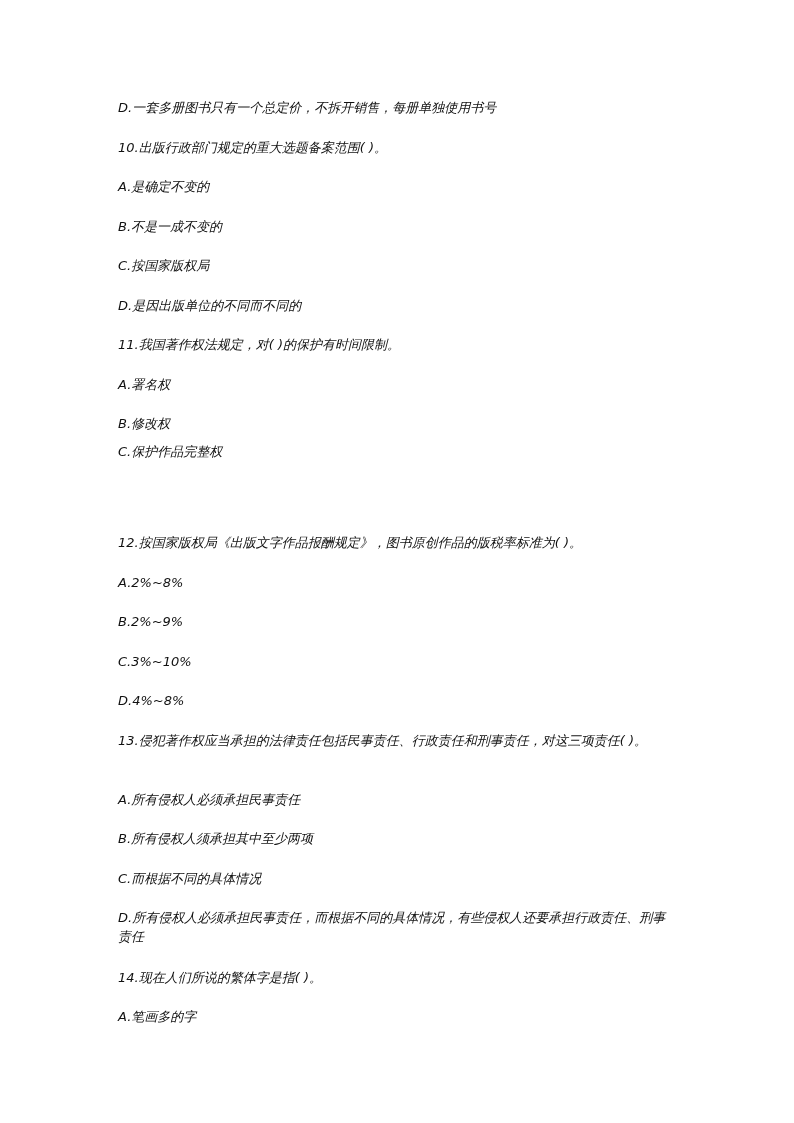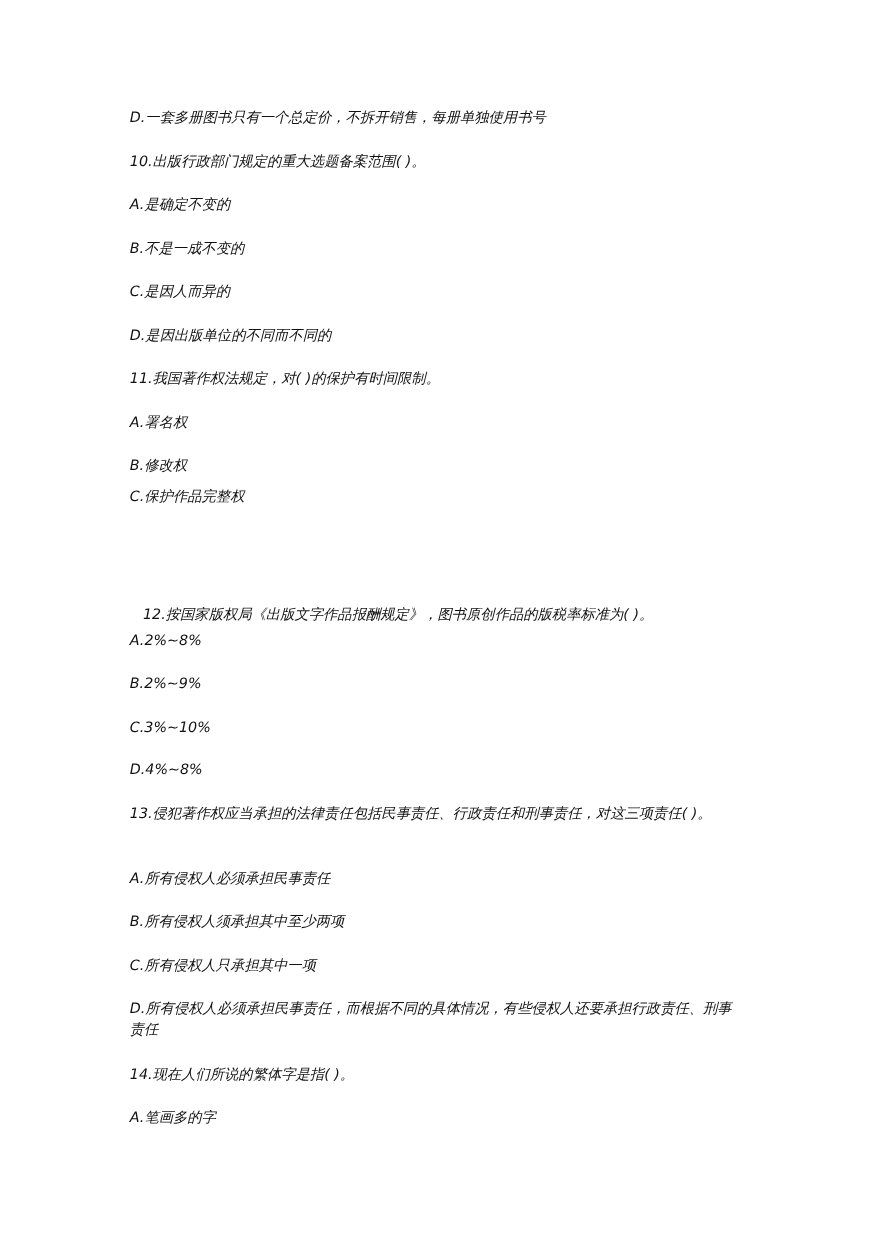--- a/index.html
+++ b/index.html
@@ -37,31 +37,31 @@
     }
   </style>
 </head>
 <body>
 
 <div class="page">
   <div class="line" style="top:98px;">D.一套多册图书只有一个总定价，不拆开销售，每册单独使用书号</div>
   <div class="line" style="top:138px;">10.出版行政部门规定的重大选题备案范围( )。</div>
   <div class="line" style="top:177px;">A.是确定不变的</div>
   <div class="line" style="top:217px;">B.不是一成不变的</div>
-  <div class="line" style="top:256px;">C.是因人而异的</div>
+  <div class="line" style="top:256px;">C.按国家版权局</div>
   <div class="line" style="top:296px;">D.是因出版单位的不同而不同的</div>
   <div class="line" style="top:335px;">11.我国著作权法规定，对( )的保护有时间限制。</div>
   <div class="line" style="top:375px;">A.署名权</div>
   <div class="line" style="top:414px;">B.修改权</div>
   <div class="line" style="top:442px;">C.保护作品完整权</div>
-  <div class="line" style="top:550px;margin-left:12px;">12.按国家版权局《出版文字作品报酬规定》，图书原创作品的版税率标准为( )。</div>
+  <div class="line" style="top:533px;">12.按国家版权局《出版文字作品报酬规定》，图书原创作品的版税率标准为( )。</div>
   <div class="line" style="top:573px;">A.2%~8%</div>
   <div class="line" style="top:612px;">B.2%~9%</div>
   <div class="line" style="top:652px;">C.3%~10%</div>
   <div class="line" style="top:691px;">D.4%~8%</div>
   <div class="line" style="top:731px;width:600px;">13.侵犯著作权应当承担的法律责任包括民事责任、行政责任和刑事责任，对这三项责任( )。</div>
   <div class="line" style="top:790px;">A.所有侵权人必须承担民事责任</div>
   <div class="line" style="top:829px;">B.所有侵权人须承担其中至少两项</div>
-  <div class="line" style="top:869px;">C.所有侵权人只承担其中一项</div>
+  <div class="line" style="top:869px;">C.而根据不同的具体情况</div>
   <div class="line wrap" style="top:908px;">D.所有侵权人必须承担民事责任，而根据不同的具体情况，有些侵权人还要承担行政责任、刑事责任</div>
   <div class="line" style="top:968px;">14.现在人们所说的繁体字是指( )。</div>
   <div class="line" style="top:1007px;">A.笔画多的字</div>
 </div>
 
 </body></html>

